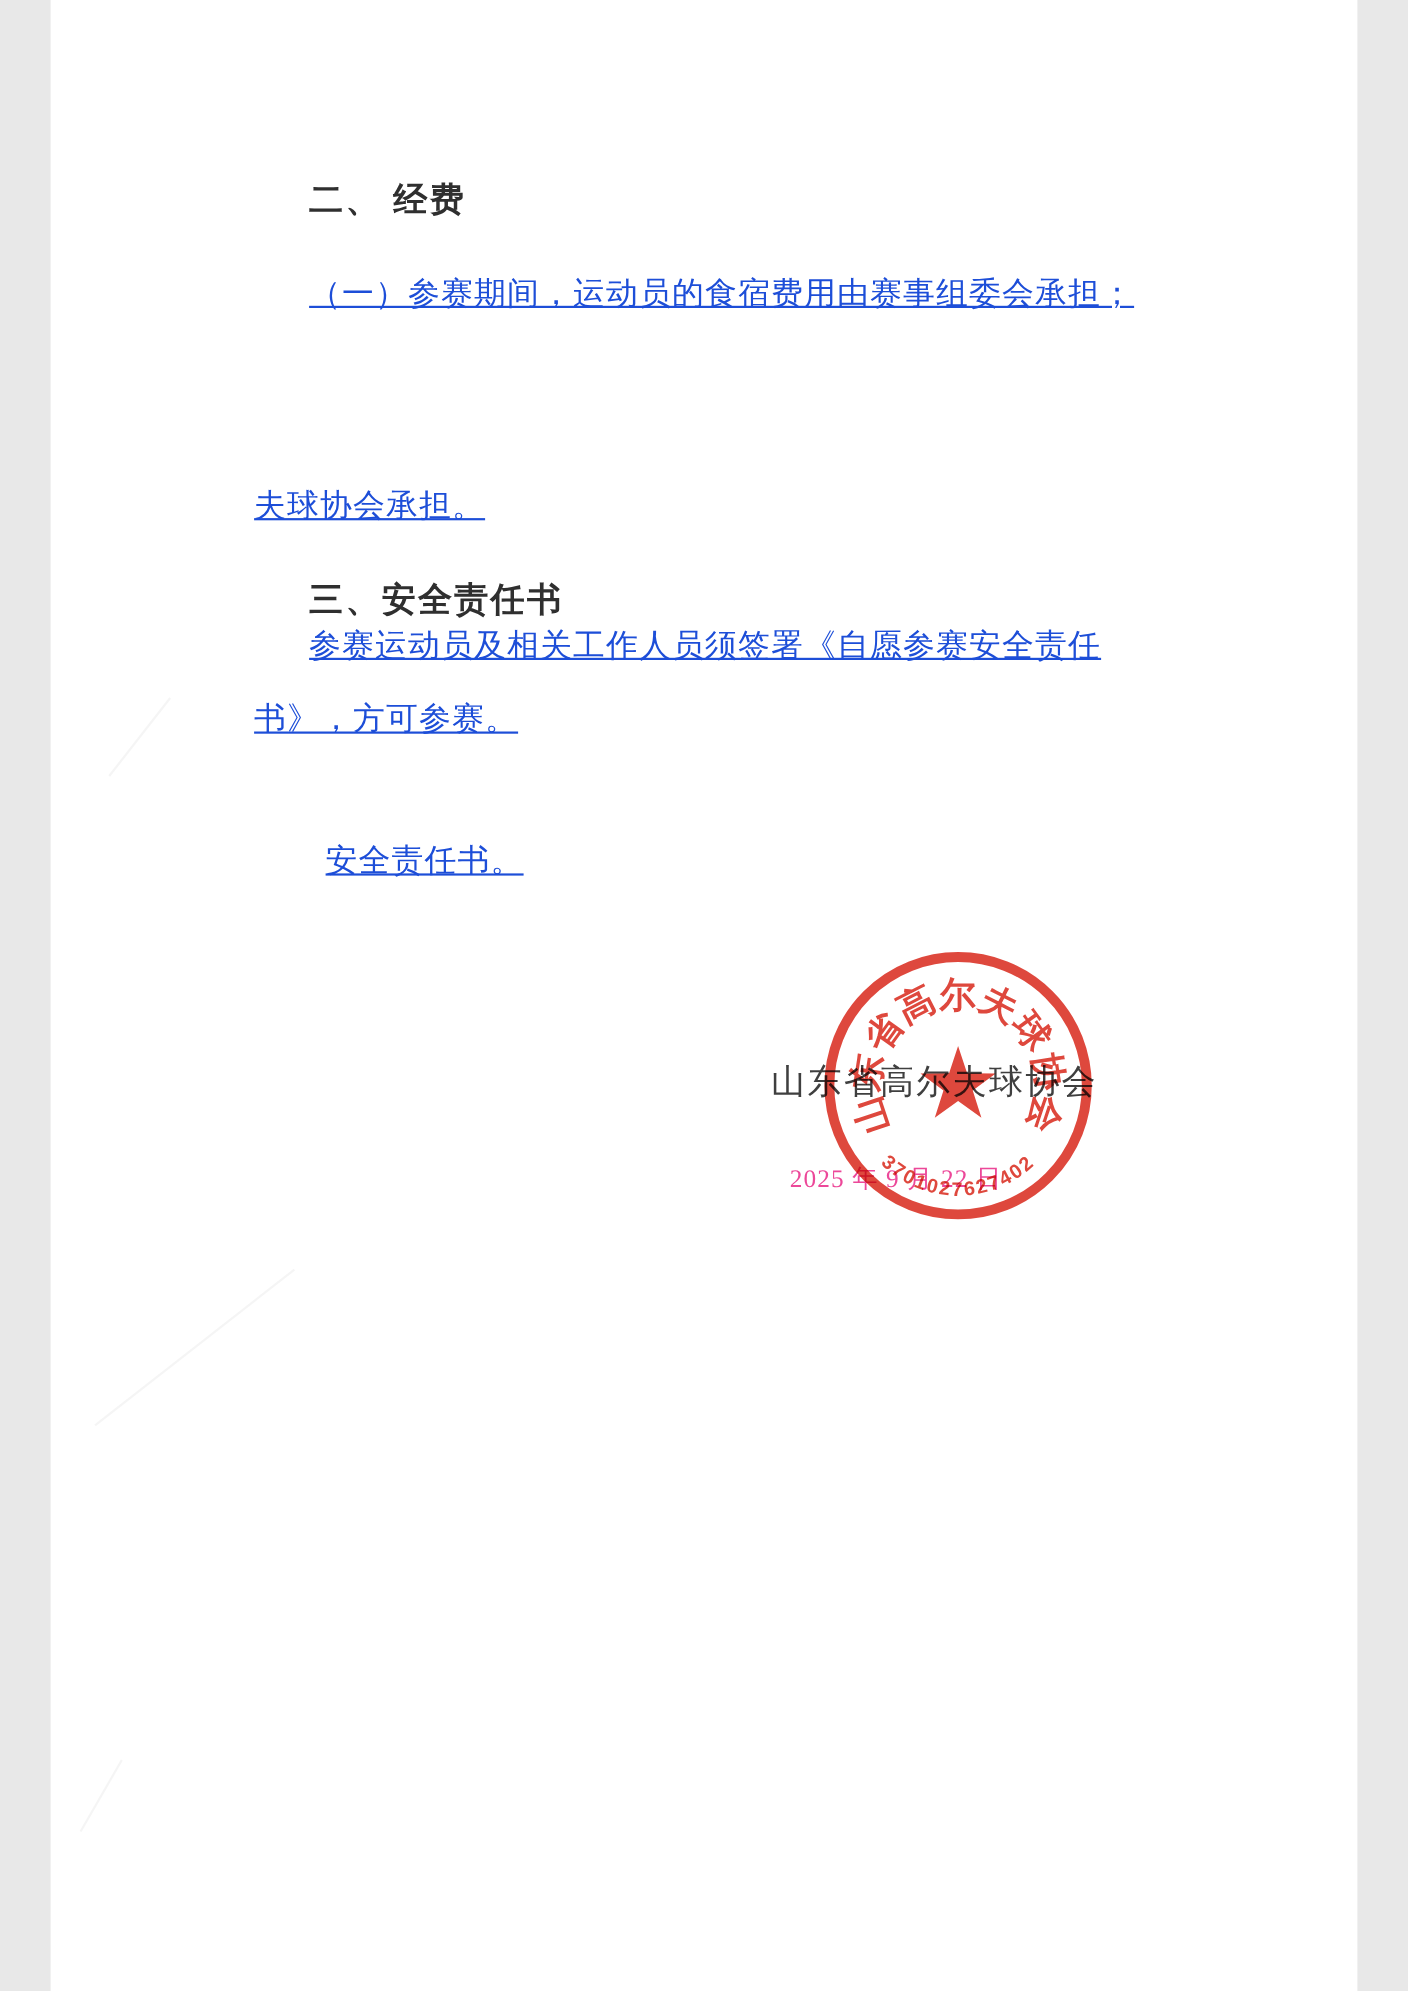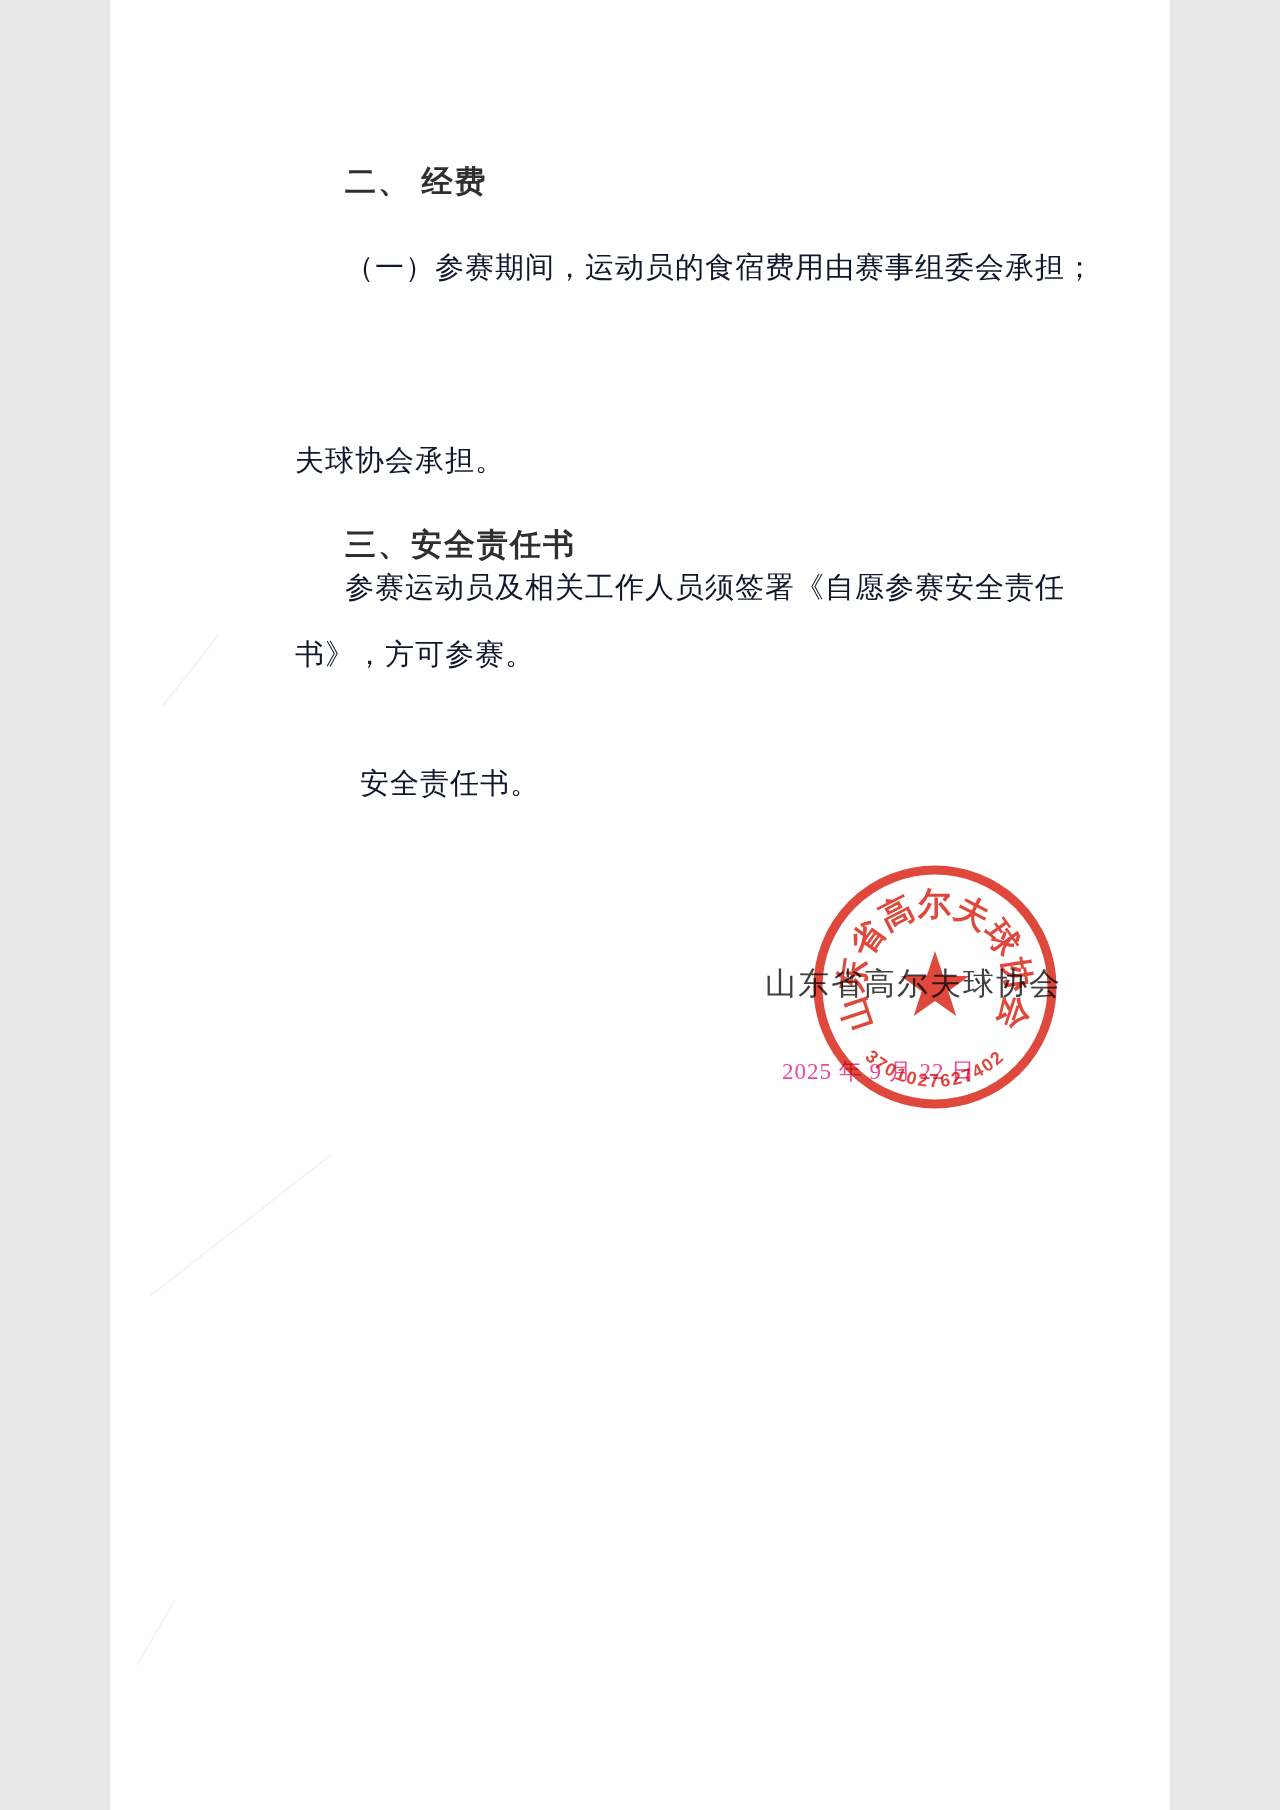--- a/index.html
+++ b/index.html
@@ -1,32 +1,32 @@
 <!DOCTYPE html>
 <html><head>
 <meta charset="utf-8">
 <style>
   html, body { margin: 0; padding: 0; background: #e8e8e8; }
   .page {
     position: relative;
-    width: 1048px;
+    width: 1188px;
     height: 1810px;
     margin: 0 auto;
     background: #ffffff;
     overflow: hidden;
     font-family: "Liberation Serif", "DejaVu Serif", serif;
-    padding-left: 12px;
   }
   .line {
     position: absolute;
     white-space: pre;
     font-size: 29px;
     letter-spacing: 1px;
-    color: #0f172a;
+    color: #1d4ed8;
     line-height: 1.2;
+    text-decoration: underline;
   }
   .heading {
     position: absolute;
     white-space: pre;
     font-family: "Liberation Sans", "DejaVu Sans", sans-serif;
     font-weight: 700;
     font-size: 31px;
     letter-spacing: 2px;
     color: #2f2f2f;
     line-height: 1.2;

